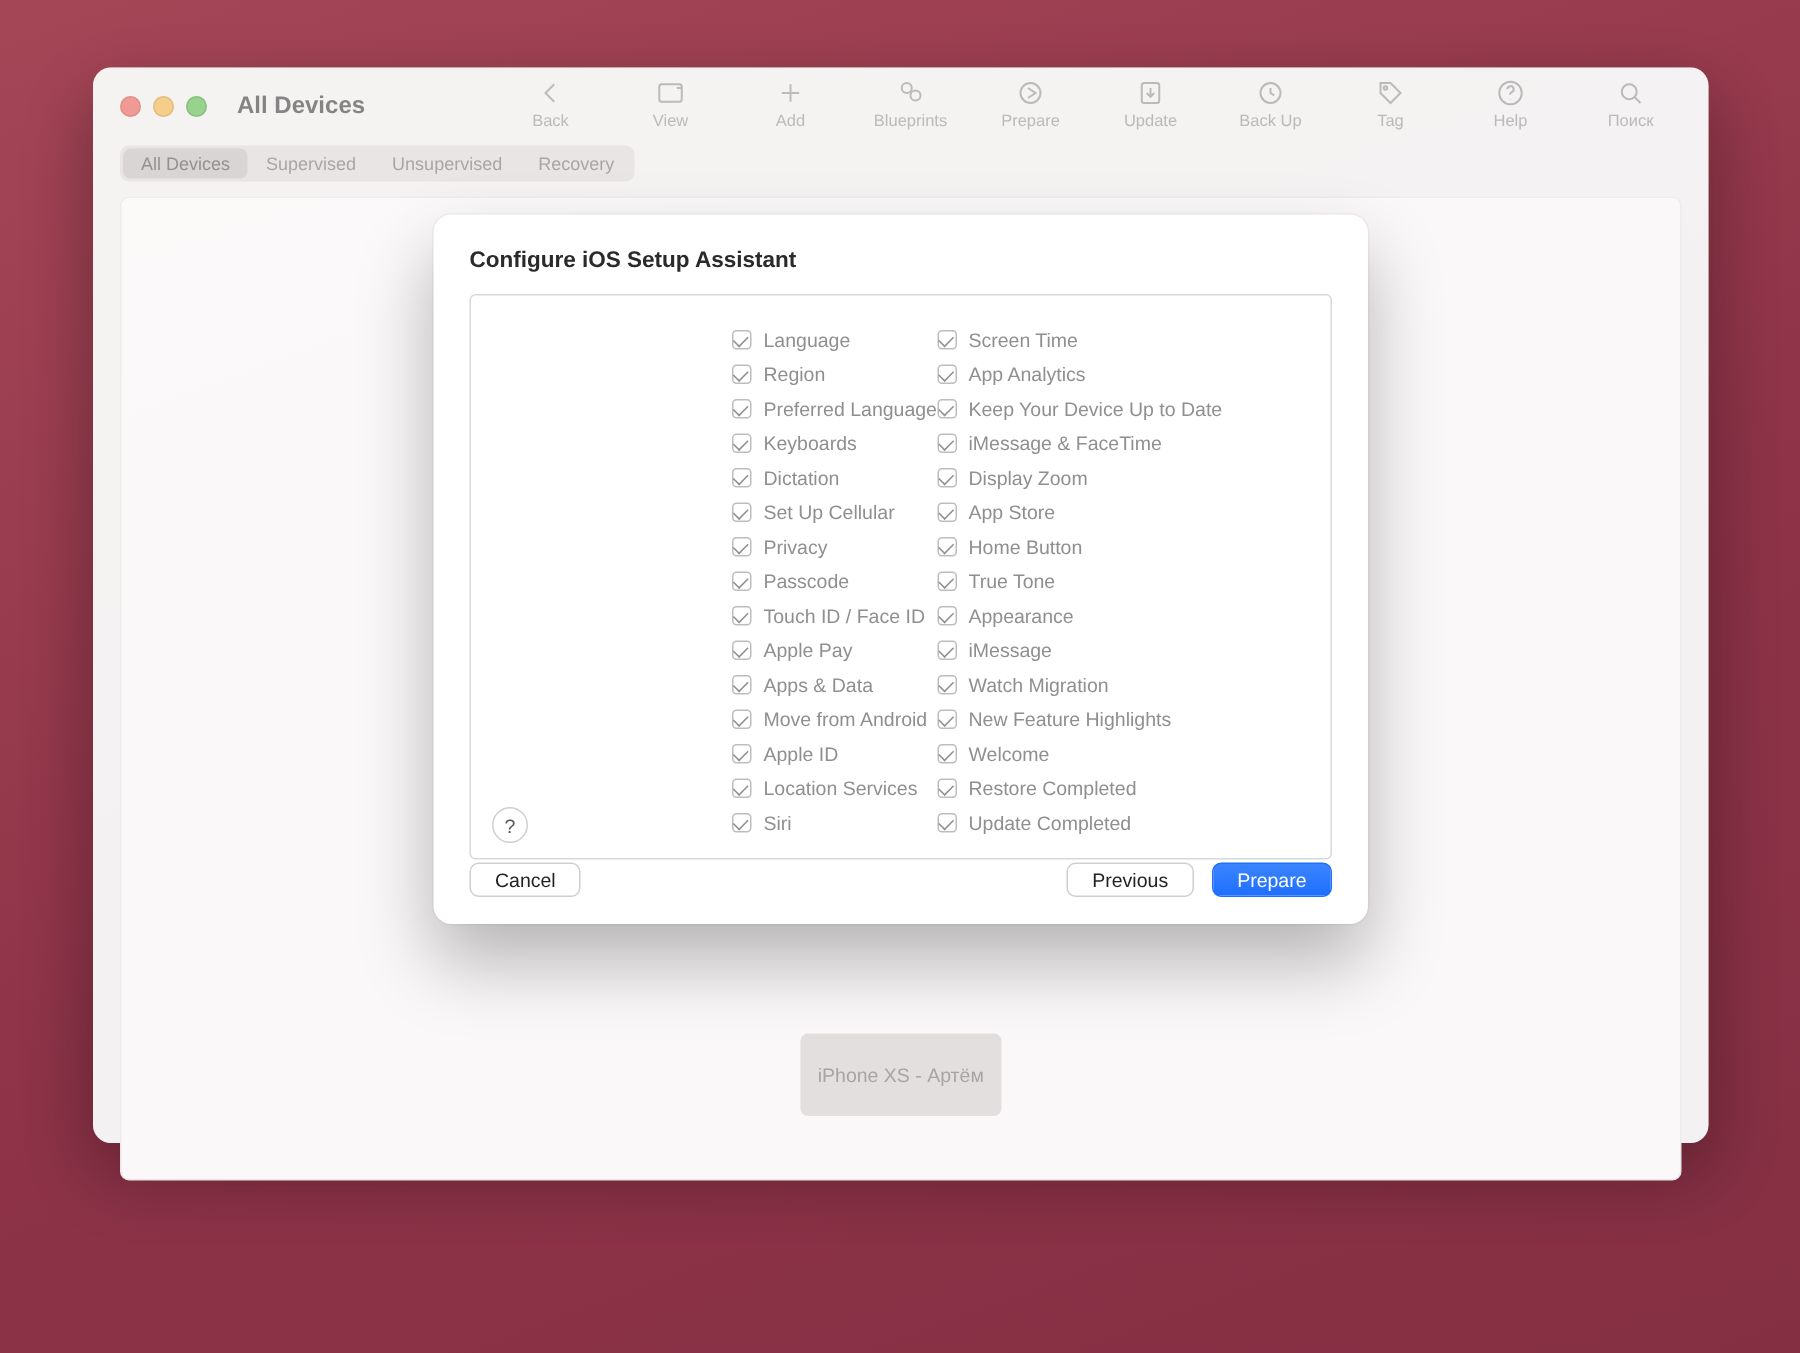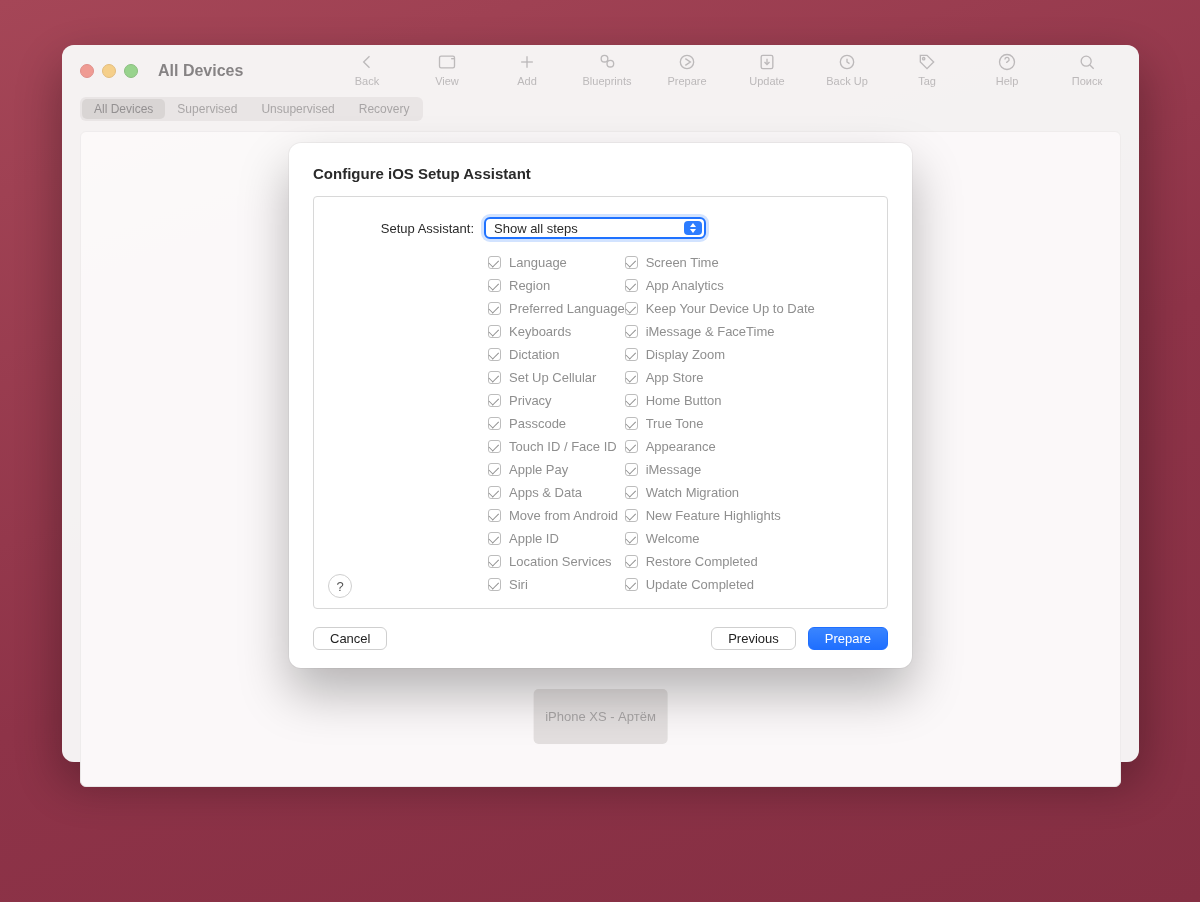--- a/index.html
+++ b/index.html
@@ -265,21 +265,21 @@
     background: #fff;
     font-size: 13px;
     color: #555;
     display:flex;align-items:center;justify-content:center;
     cursor: default;
   }
   .dlg-buttons {
     display:flex;
     justify-content:space-between;
     align-items:center;
-    margin-top: 18px;
+    margin-top: 2px;
   }
   .dlg-buttons .right {
     display:flex; gap:12px;
   }
   .btn {
     font-size: 13px;
     padding: 3px 16px;
     border-radius: 6px;
     border: 1px solid var(--btn-border);
     background: var(--btn-bg);
@@ -413,27 +413,20 @@
   <div class="device-pill">iPhone XS - Артём</div>
 
   <div class="dim"></div>
 </div>
 
 <div class="dialog">
   <div class="dlg-title">Configure iOS Setup Assistant</div>
 
   <div class="dlg-frame">
 
-    <div class="form-row">
-      <div class="form-label">Setup Assistant:</div>
-      <div class="popup">
-        <span>Show all steps</span>
-        <span class="arrows"></span>
-      </div>
-    </div>
 
     <div class="check-cols">
       <div class="check-col" id="col1">
           <div class="check-item">
             <span class="cb"></span>
             <span>Language</span>
           </div>
           <div class="check-item">
             <span class="cb"></span>
             <span>Region</span>

